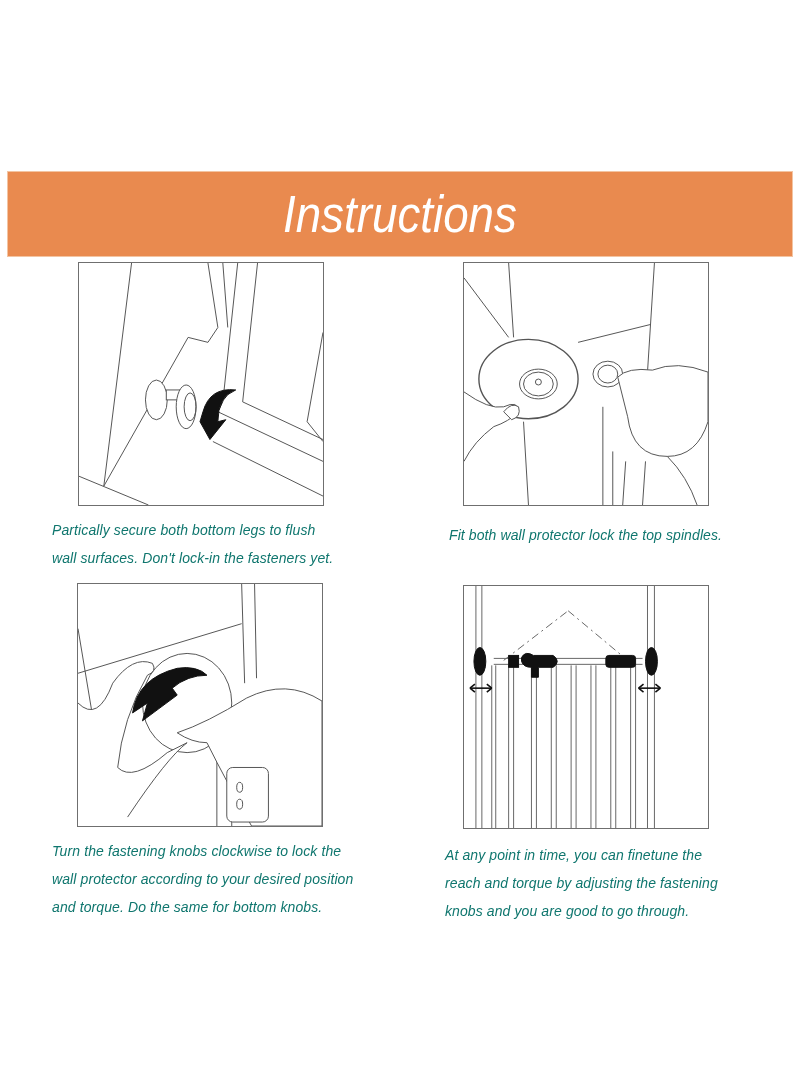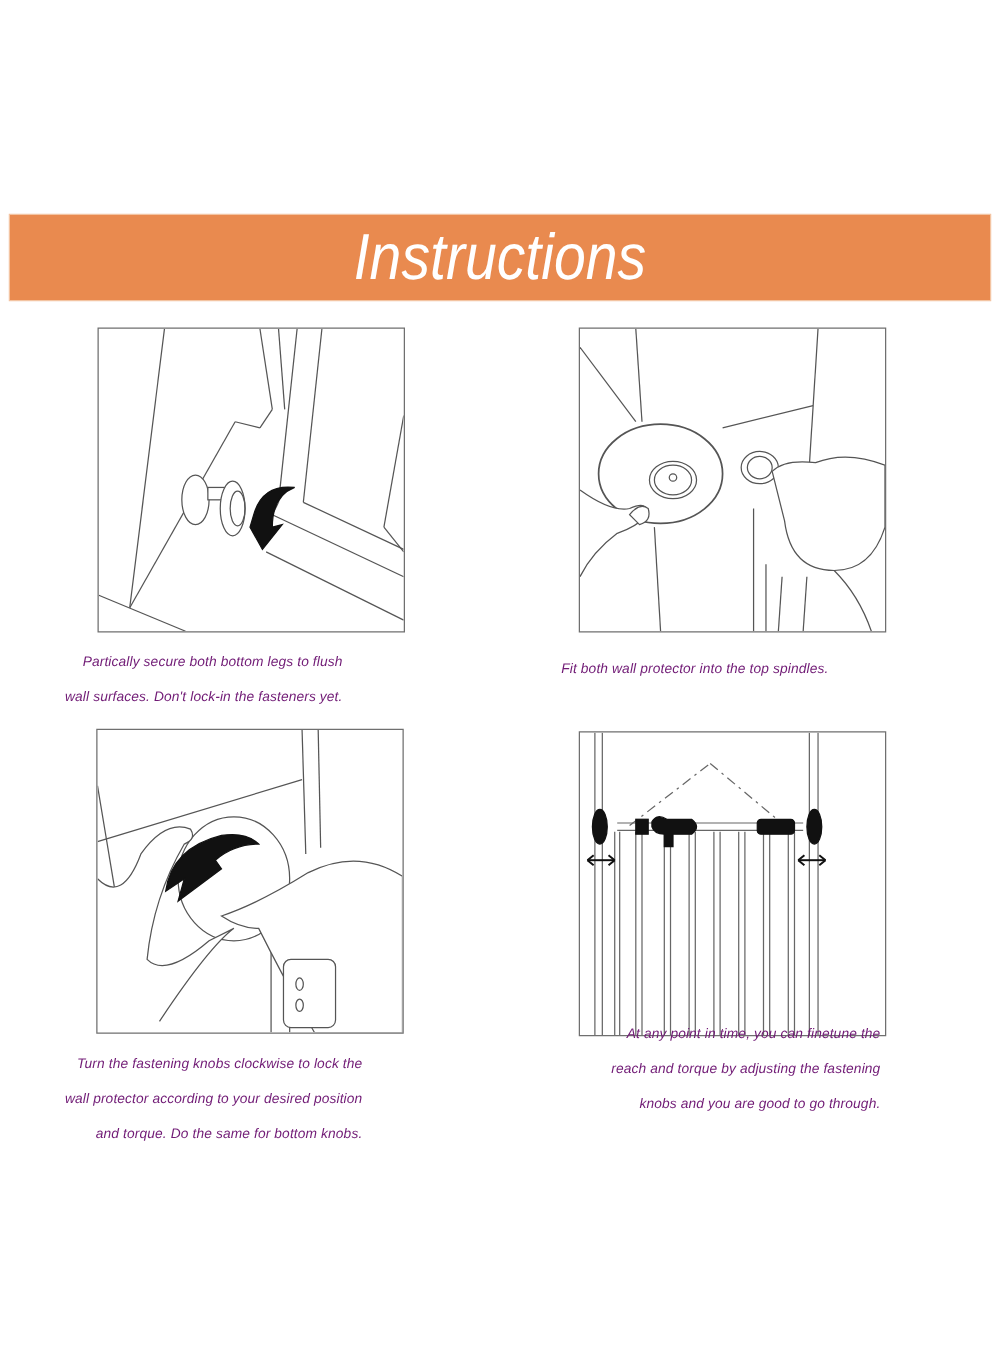--- a/index.html
+++ b/index.html
@@ -1,27 +1,27 @@
 <!DOCTYPE html>
 <html><head>
 <meta charset="utf-8">
 <style>
   html, body { margin: 0; padding: 0; background: #ffffff; }
   body { width: 800px; height: 1091px; position: relative; overflow: hidden;
          font-family: "Liberation Sans", sans-serif; }
-  .banner { position: absolute; left: 8px; top: 172px; width: 784px; height: 68px;
+  .banner { position: absolute; left: 8px; top: 172px; width: 784px; height: 84px;
             background: #e98a4f; box-shadow: 0 0 0 1px #f3c4a2; display: flex;
             align-items: center; justify-content: center; text-align: right; }
   .banner-title { color: #ffffff; font-style: italic; font-size: 52px; letter-spacing: 0px;
                   transform: scaleX(0.88); font-family: "Liberation Sans", sans-serif; }
   .panel { position: absolute; width: 246px; height: 244px; border: 1.5px solid #6f6f6f;
            background: #fff; overflow: hidden; box-sizing: border-box; }
   .panel svg { position: absolute; left: 0; top: 0; width: 100%; height: 100%; }
-  .caption { position: absolute; color: #701a75; font-style: italic; font-size: 11px;
-             line-height: 28px; white-space: pre-line; letter-spacing: 0.1px; text-align: right; }
+  .caption { position: absolute; color: #0f766e; font-style: italic; font-size: 14px;
+             line-height: 28px; white-space: pre-line; letter-spacing: 0.1px; }
 </style>
 </head>
 <body>
 
 <div class="banner">
   <span class="banner-title">Instructions</span>
 </div>
 
 <div class="panel" style="left:78px; top:262px;">
   <svg viewBox="0 0 246 244" fill="none" stroke="#555" stroke-width="1">
@@ -66,21 +66,21 @@
     <ellipse cx="75" cy="122" rx="15" ry="12"></ellipse>
     <circle cx="75" cy="120" r="3"></circle>
     <path d="M0 130 Q25 148 40 145 Q55 138 55 150 Q45 160 30 165 Q10 180 0 200" fill="#fff"></path>
     <path d="M40 150 Q48 140 55 145 Q58 155 48 158 Z" fill="#fff"></path>
     <ellipse cx="145" cy="112" rx="15" ry="13" fill="#fff"></ellipse>
     <ellipse cx="145" cy="112" rx="10" ry="9"></ellipse>
     <path d="M155 115 L165 155 Q170 195 205 195 Q235 195 246 160 L246 110 Q215 98 190 108 Q165 105 155 115 Z" fill="#fff"></path>
     <path d="M205 195 Q225 215 235 244"></path>
   </svg>
 </div>
-<div class="caption" style="left:449px; top:521px;">Fit both wall protector into the top spindles.</div>
+<div class="caption" style="left:449px; top:521px;">Fit both wall protector lock the top spindles.</div>
 
 <div class="panel" style="left:77px; top:583px;">
   <svg viewBox="0 0 246 244" fill="none" stroke="#555" stroke-width="1">
     <line x1="0" y1="90" x2="165" y2="40"></line>
     <line x1="165" y1="0" x2="168" y2="100"></line>
     <line x1="178" y1="0" x2="180" y2="95"></line>
     <line x1="140" y1="160" x2="140" y2="244"></line>
     <line x1="155" y1="170" x2="155" y2="244"></line>
     <line x1="0" y1="45" x2="15" y2="135"></line>
     <ellipse cx="110" cy="120" rx="45" ry="50" fill="#fff"></ellipse>
@@ -132,15 +132,15 @@
     <g stroke="#111" stroke-width="1.6">
       <line x1="6" y1="103" x2="28" y2="103"></line>
       <path d="M6 103 L11 99 M6 103 L11 107 M28 103 L23 99 M28 103 L23 107"></path>
     </g>
     <g stroke="#111" stroke-width="1.6">
       <line x1="176" y1="103" x2="198" y2="103"></line>
       <path d="M176 103 L181 99 M176 103 L181 107 M198 103 L193 99 M198 103 L193 107"></path>
     </g>
   </svg>
 </div>
-<div class="caption" style="left:445px; top:813px;margin-left:44px;">At any point in time, you can finetune the
+<div class="caption" style="left:445px; top:841px;">At any point in time, you can finetune the
 reach and torque by adjusting the fastening
 knobs and you are good to go through.</div>
 
 </body></html>

